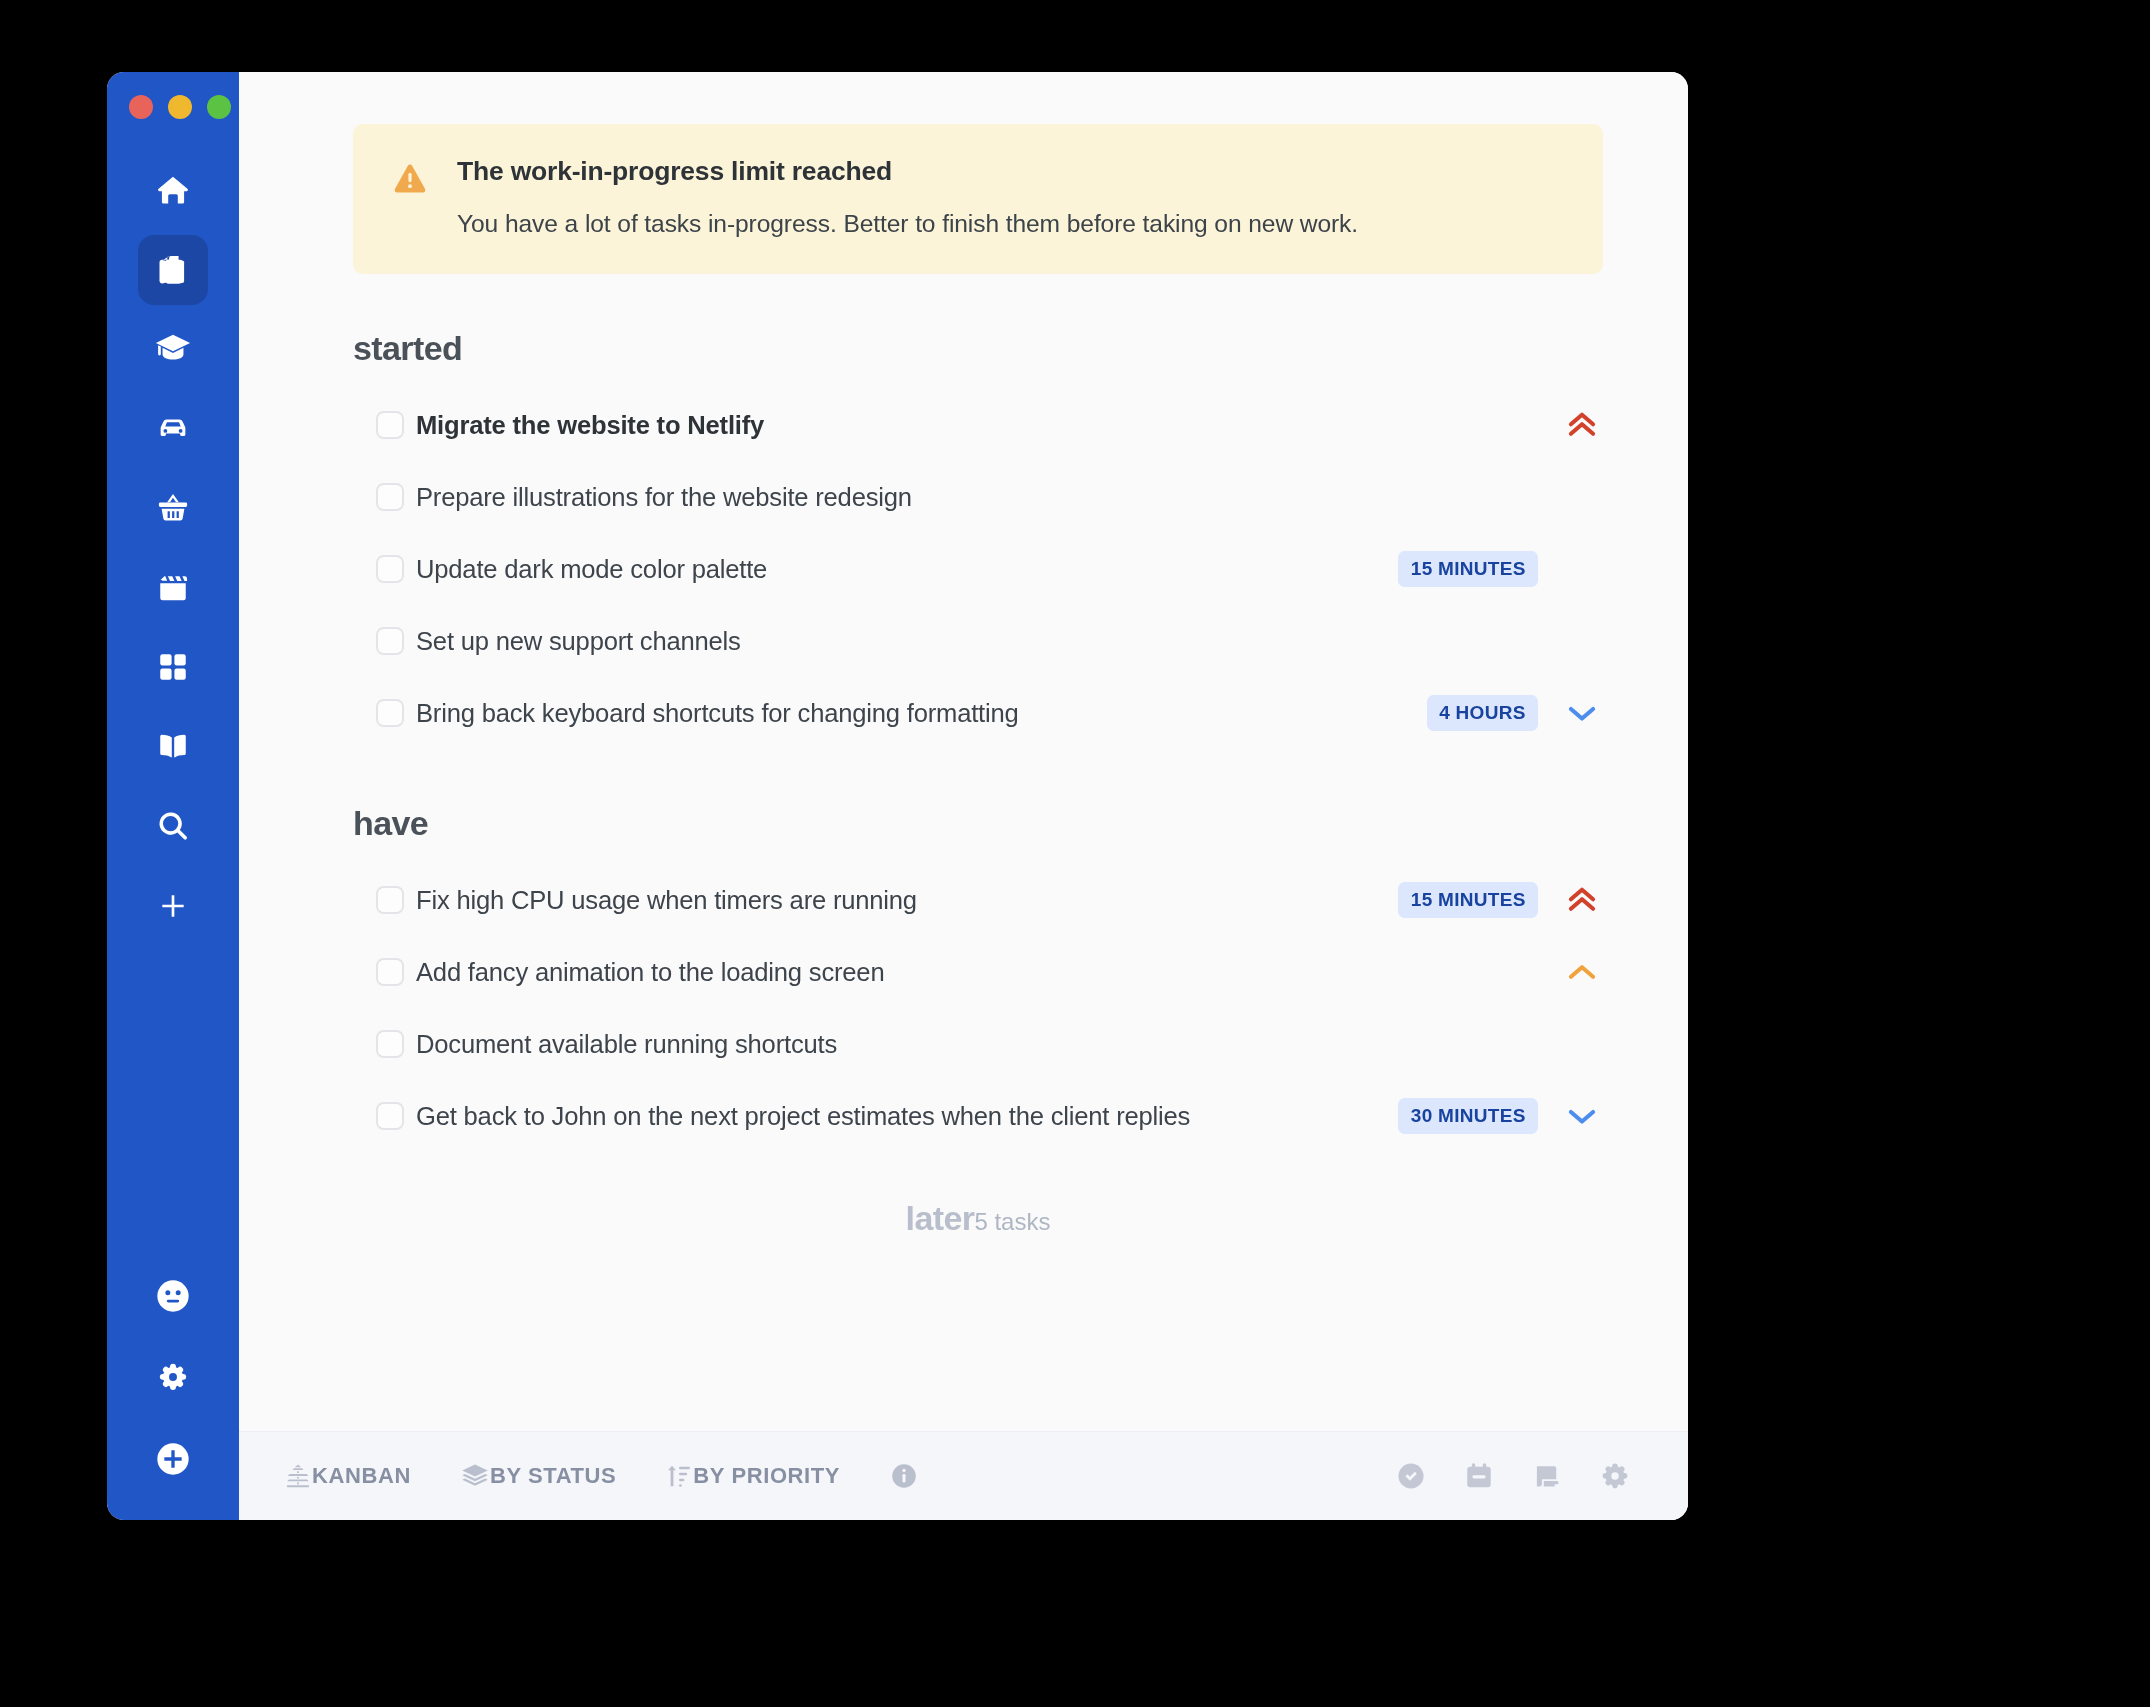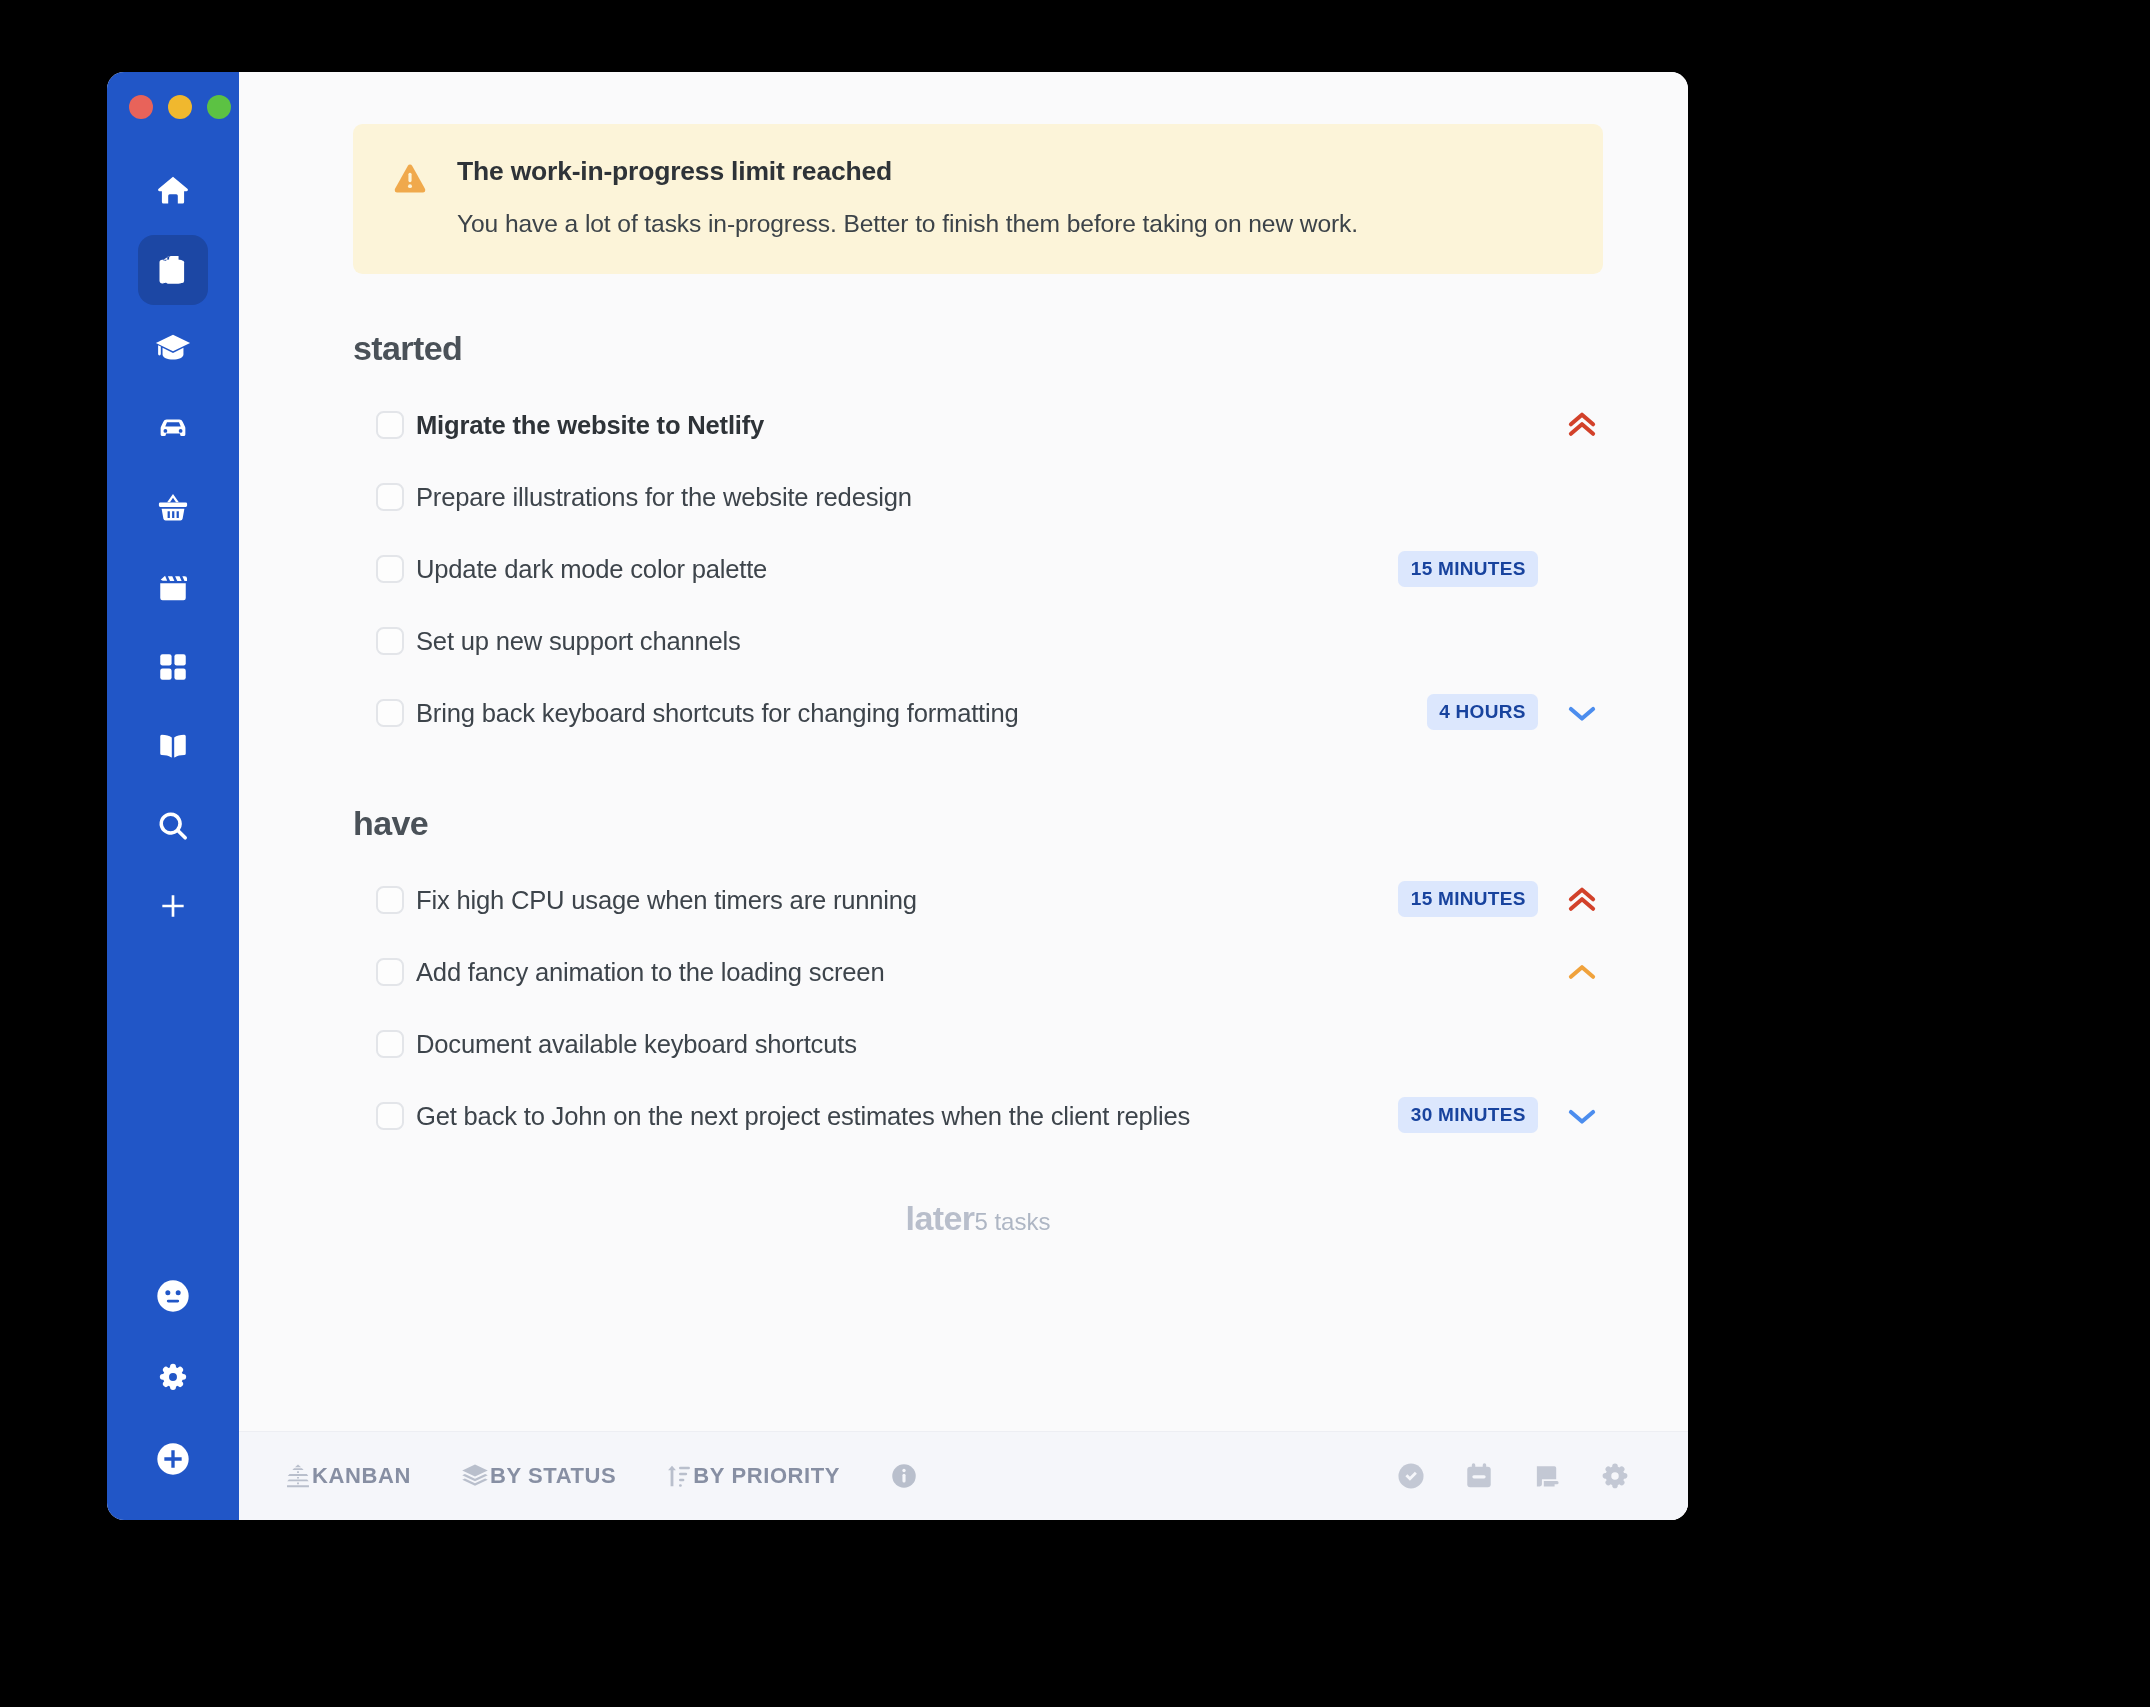--- a/index.html
+++ b/index.html
@@ -130,21 +130,21 @@
     font-size: 25.6px;
     color: #3D444B;
     margin-left: 12px;
     letter-spacing: -0.2px;
     white-space: nowrap;
   }
   .task-title.bold { font-weight: bold; color: #2E3338; }
   .task-right {
     margin-left: auto;
     display: flex;
-    align-items: flex-start;
+    align-items: center;
     gap: 23px;
   }
   .badge {
     background: #DCE7FD;
     color: #18439E;
     font-size: 19px;
     font-weight: bold;
     letter-spacing: 0.3px;
     border-radius: 6.6px;
     padding: 6.6px 12.3px 7.6px 12.3px;
@@ -401,21 +401,21 @@
             <div class="task-right">
               <span class="prio">
                 <svg width="38" height="38" viewBox="0 0 24 24" fill="none" stroke="#F0A23C" stroke-width="2.6" stroke-linecap="round" stroke-linejoin="round">
                   <polyline points="5,15 12,9 19,15"></polyline>
                 </svg>
               </span>
             </div>
           </div>
           <div class="task">
             <div class="checkbox"></div>
-            <div class="task-title">Document available keyboard shortcuts</div>
+            <div class="task-title">Document available running shortcuts</div>
             <div class="task-right">
               <span class="prio"></span>
             </div>
           </div>
           <div class="task">
             <div class="checkbox"></div>
             <div class="task-title">Get back to John on the next project estimates when the client replies</div>
             <div class="task-right">
               <span class="badge">30 MINUTES</span>
               <span class="prio">

